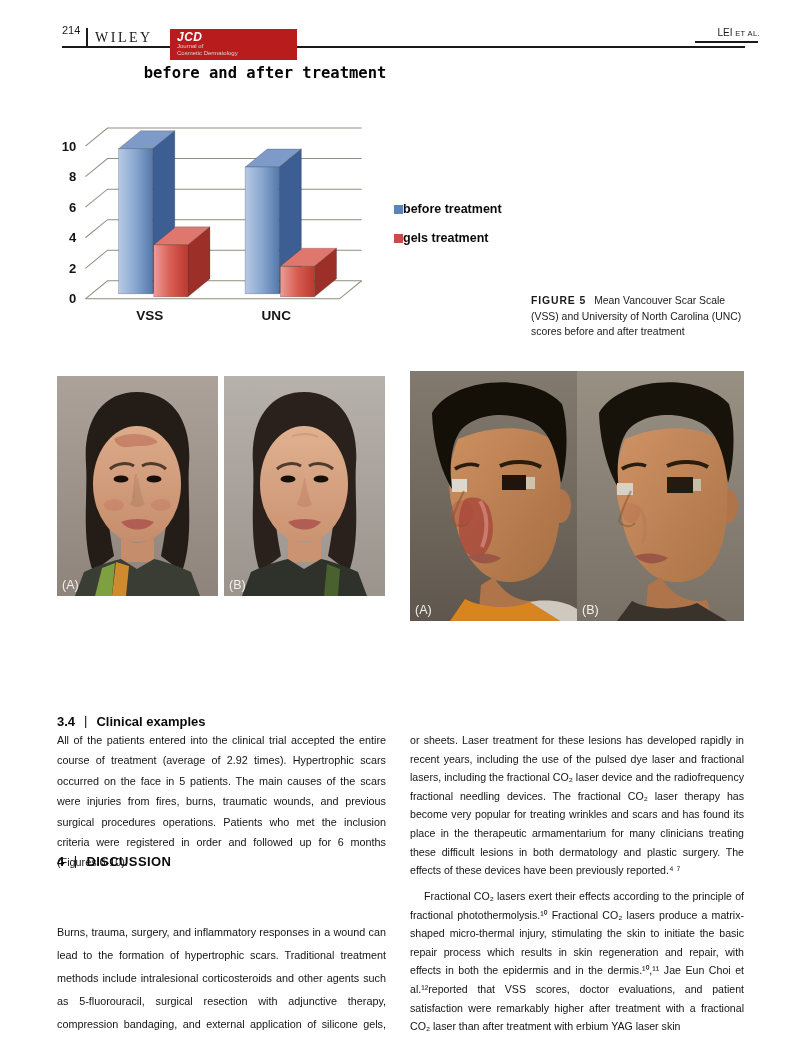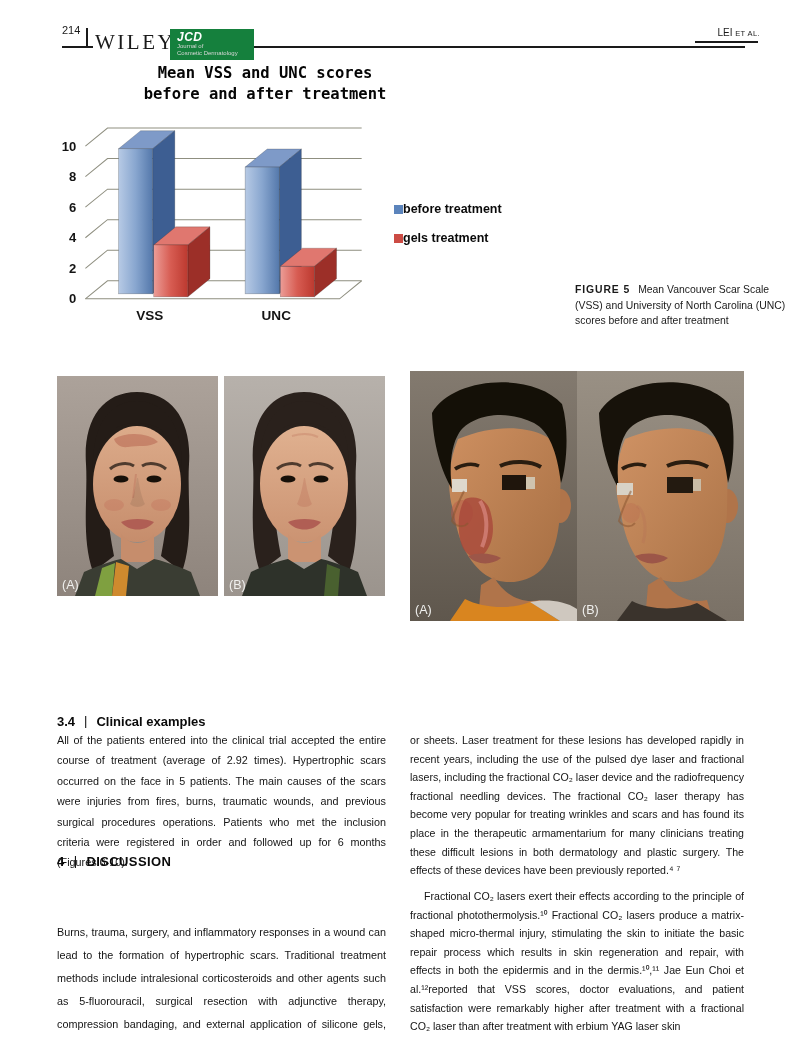--- a/index.html
+++ b/index.html
@@ -7,44 +7,44 @@
     position:relative;width:794px;height:1044px;background:#ffffff;margin:0 auto;
     font-family:"Liberation Sans",sans-serif;color:#111;overflow:hidden;
   }
   
   .head-rule{position:absolute;left:62px;top:46px;width:683px;height:2px;background:#1a1a1a;}
   .head-rule-right{position:absolute;left:695px;top:41px;width:63px;height:2px;background:#1a1a1a;}
   .pageno{position:absolute;left:62px;top:24px;font-size:11px;color:#1a1a1a;}
   .head-tick{position:absolute;left:86px;top:28px;width:1.5px;height:20px;background:#1a1a1a;}
   .brand{
     position:absolute;left:93px;top:30px;z-index:2;background:#fff;padding:0 5px 0 2px;
-    font-family:"Liberation Serif",serif;font-size:21px;letter-spacing:2.5px;color:#1a1a1a;
+    font-family:"Liberation Serif",serif;font-size:14px;letter-spacing:2.5px;color:#1a1a1a;
   }
-  .jcd{position:absolute;left:170px;top:29px;width:84px;height:31px;background:#15803d;z-index:2;
+  .jcd{position:absolute;left:170px;top:29px;width:127px;height:31px;background:#b91c1c;z-index:2;
        color:#fff;padding:2px 0 0 7px;box-sizing:border-box;}
   .jcd-abbr{font-size:12px;font-weight:bold;font-style:italic;letter-spacing:.5px;line-height:12px;}
   .jcd-sub{font-size:6px;line-height:6.5px;color:#d8d8d8;}
   .running-head{position:absolute;right:34px;top:27px;font-size:10px;color:#1a1a1a;}
   .running-head .suffix{font-size:7.5px;letter-spacing:.4px;}
   
   .chart-title{
     position:absolute;left:115px;top:63px;width:300px;text-align:center;
     font-family:"DejaVu Sans Mono",monospace;font-weight:bold;font-size:15.5px;line-height:21px;color:#050505;
   }
   .chart-svg{position:absolute;left:42px;top:114px;width:352px;height:221px;}
   .axis-lab{font-family:"Liberation Sans",sans-serif;font-size:13px;font-weight:bold;fill:#141414;}
   .cat-lab{font-family:"Liberation Sans",sans-serif;font-size:13.5px;font-weight:bold;fill:#141414;}
   .legend{position:absolute;left:394px;top:202px;}
   .legend-row{display:flex;align-items:center;margin-bottom:15px;}
   .legend-label{font-size:12.5px;font-weight:bold;color:#0a0a0a;}
   .swatch{width:9px;height:9px;flex:0 0 9px;}
   
   .caption{font-size:10.4px;line-height:15.6px;color:#1a1a1a;}
   .cap-label{font-weight:bold;letter-spacing:.9px;margin-right:8px;}
-  .fig5-cap{position:absolute;left:531px;top:282px;width:216px;margin-left:44px;}
+  .fig5-cap{position:absolute;left:531px;top:293px;width:216px;}
   .fig6-photos{position:absolute;left:57px;top:376px;width:328px;height:220px;display:flex;gap:6px;}
   .fig7-photos{position:absolute;left:410px;top:371px;width:334px;height:250px;display:flex;gap:0;}
   .photo{position:relative;flex:0 0 auto;}
   .photo svg{display:block;}
   .panel-label{position:absolute;left:5px;bottom:4px;color:#f0f0ee;font-size:12.5px;}
   .fig6-cap{position:absolute;left:57px;top:603px;width:324px;}
   .fig7-cap{position:absolute;left:410px;top:630px;width:332px;}
   
   .sec-head{position:absolute;font-size:13px;font-weight:bold;color:#0a0a0a;}
   .sec-head .divider{font-weight:400;margin:0 9px;position:relative;top:-1px;}
@@ -67,21 +67,20 @@
   <div class="head-tick"></div>
   <span class="brand">WILEY</span>
   <div class="jcd">
     <div class="jcd-abbr">JCD</div>
     <div class="jcd-sub">Journal of</div>
     <div class="jcd-sub">Cosmetic Dermatology</div>
   </div>
   <span class="running-head"><span>LEI</span> <span class="suffix">ET AL.</span></span>
 
   <div class="chart-title">
-    <div>Mean VSS and UNC scores</div>
     <div>before and after treatment</div>
   </div>
 
   <svg id="chart-svg" class="chart-svg" viewBox="0 0 350 220" xmlns="http://www.w3.org/2000/svg">
     <defs>
       <linearGradient id="gBF" x1="0" y1="0" x2="1" y2="0">
         <stop offset="0" stop-color="#b7cae5"></stop>
           <stop offset="0.5" stop-color="#88a6cf"></stop>
           <stop offset="1" stop-color="#5478ab"></stop>
       </linearGradient>

